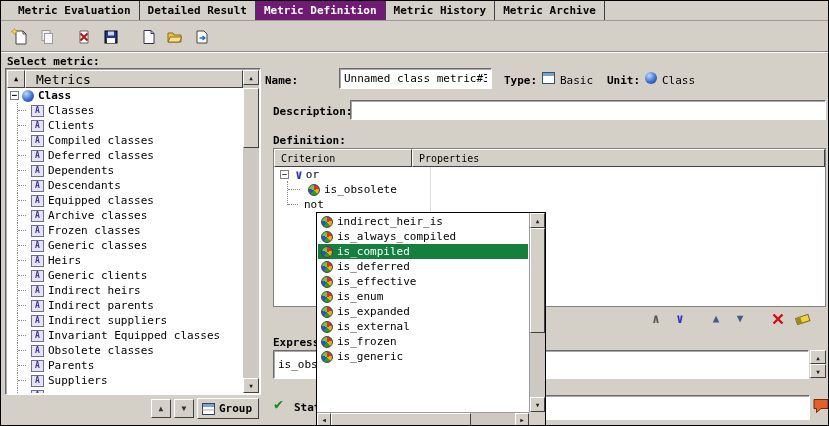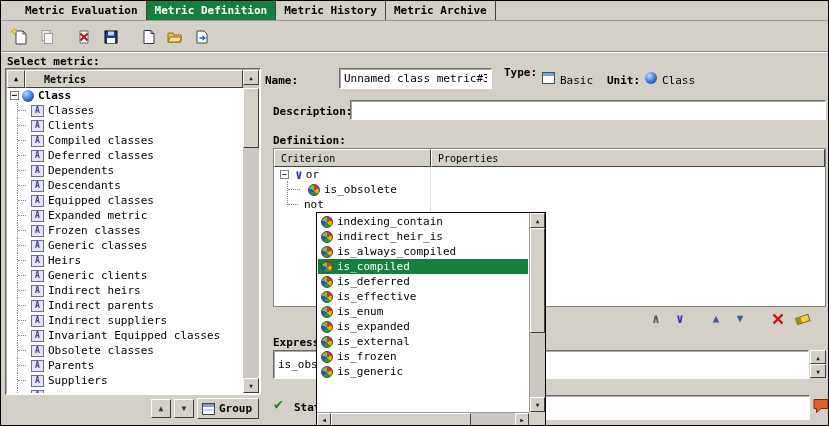--- a/index.html
+++ b/index.html
@@ -2,36 +2,36 @@
 <html><head>
 <meta charset="utf-8">
 <style>
   *{margin:0;padding:0;box-sizing:border-box}
   html,body{width:829px;height:426px}
   body{font-family:"DejaVu Sans Mono",monospace;font-size:11px;color:#000;background:#808080}
   #root{position:relative;width:829px;height:426px;background:#d4d0c8;border:1px solid #000;overflow:hidden}
   .abs{position:absolute}
   i{font-style:normal}
   
-  #tabbar{position:absolute;top:0;left:0;width:100%;height:20px;display:flex;align-items:stretch;padding-left:16px;border-bottom:1px solid #9a9a9a;background:#d4d0c8}
+  #tabbar{position:absolute;top:0;left:0;width:100%;height:20px;display:flex;align-items:stretch;padding-left:9px;border-bottom:1px solid #9a9a9a;background:#d4d0c8}
   .tab{display:flex;align-items:center;padding:0 8px;font-weight:bold;font-size:11px;border-right:1px solid #404040;white-space:nowrap;cursor:default}
-  .tab.active{background:#15803d;color:#fff}
+  .tab.active{background:#701a75;color:#fff}
   
   #toolbar{position:absolute;top:23px;left:5px;display:flex;align-items:center}
   .tbtn{width:27px;height:25px;display:flex;align-items:center;justify-content:center}
   .tgap{width:10px}
   #tooldiv{position:absolute;top:50px;left:0;width:100%;height:2px;border-top:1px solid #8a8a8a;border-bottom:1px solid #fff}
   .input{position:absolute;background:#fff;border:1px solid;border-color:#6a6a6a #fff #fff #6a6a6a;box-shadow:inset 1px 1px 0 #a8a8a8;padding:0 4px;font-family:"DejaVu Sans Mono",monospace;font-size:11px}
   .flabel{position:absolute;font-weight:bold;white-space:nowrap}
   
   #treepanel{position:absolute;left:4px;top:67px;width:256px;height:327px;background:#fff;border:1px solid;border-color:#6a6a6a #fff #fff #6a6a6a;box-shadow:inset 1px 1px 0 #a8a8a8}
   #treeheader{position:absolute;left:1px;top:1px;right:17px;height:18px;display:flex}
   .hseg{background:#d4d0c8;border:1px solid;border-color:#fff #404040 #404040 #fff;display:flex;align-items:center;font-size:10px}
   #th-sort{width:18px;justify-content:center;font-size:7px}
-  #th-label{flex:1;padding-left:18px;font-weight:bold;font-size:10px}
+  #th-label{flex:1;padding-left:10px;font-weight:normal;font-size:13px}
   #treebody{position:absolute;left:1px;top:19px;right:17px;bottom:1px;overflow:hidden;background:#fff}
   .trow{height:15px;display:flex;align-items:center;white-space:nowrap}
   .root-row{padding-left:3px;font-weight:bold}
   .child-row{padding-left:24px;position:relative}
   .child-row::before{content:"";position:absolute;left:10px;top:0;bottom:0;border-left:1px dotted #8a8a8a}
   .child-row::after{content:"";position:absolute;left:11px;top:7px;width:8px;border-top:1px dotted #8a8a8a}
   .exp{width:9px;height:9px;border:1px solid #808080;background:#fff;display:inline-flex;align-items:center;justify-content:center;font-size:9px;line-height:7px;margin-right:3px;flex:none}
   .ball{width:12px;height:12px;border-radius:50%;background:radial-gradient(circle at 35% 30%,#bcd8ff,#3c6fd0 55%,#173a7a);display:inline-block;margin-right:4px;flex:none}
   .aicon{width:13px;height:12px;flex:none;margin-right:4px;background:#e6e3f2;border:1px solid #6c6c9c;font-size:8px;line-height:10px;text-align:center;color:#3a3a9c;font-weight:bold}
   #tree-vscroll{position:absolute;top:1px;right:1px;width:16px;bottom:1px;background:#cdc9c2}
@@ -76,20 +76,21 @@
   #popup-htrack{flex:1}
   #popup-corner{position:absolute;right:0;bottom:0;width:16px;height:14px;background:#d4d0c8}
 </style>
 </head>
 <body>
 
 <div id="root">
 
   <div id="tabbar">
     <div class="tab">Metric Evaluation</div>
+    <div class="tab">Detailed Result</div>
     <div class="tab active">Metric Definition</div>
     <div class="tab">Metric History</div>
     <div class="tab">Metric Archive</div>
   </div>
 
   <div id="toolbar">
     <div class="tbtn">
       <svg width="17" height="17" viewBox="0 0 17 17">
           <path d="M5 3h7l3 3v10H5z" fill="#fff" stroke="#444"></path>
           <path d="M12 3v3h3" fill="none" stroke="#444"></path>
@@ -174,21 +175,21 @@
       <div class="trow child-row">
           <span class="aicon"><i>A</i></span>
           <span>Descendants</span>
         </div>
       <div class="trow child-row">
           <span class="aicon"><i>A</i></span>
           <span>Equipped classes</span>
         </div>
       <div class="trow child-row">
           <span class="aicon"><i>A</i></span>
-          <span>Expanded metric</span>
+          <span>Archive classes</span>
         </div>
       <div class="trow child-row">
           <span class="aicon"><i>A</i></span>
           <span>Frozen classes</span>
         </div>
       <div class="trow child-row">
           <span class="aicon"><i>A</i></span>
           <span>Generic classes</span>
         </div>
       <div class="trow child-row">
@@ -246,37 +247,37 @@
     <svg width="13" height="12" viewBox="0 0 13 12">
         <rect x="0.5" y="0.5" width="12" height="11" fill="#fff" stroke="#345"></rect>
         <rect x="1" y="1" width="11" height="3" fill="#7aa0d4"></rect>
         <path d="M0.5 7h12" stroke="#9ab"></path>
       </svg>
     <span>Group</span>
   </div>
 
   <div class="flabel" style="left:264px;top:73px">Name:</div>
   <input class="input" style="left: 338px; top: 67px; width: 153px; height: 21px;" value="Unnamed class metric#3">
-  <div class="flabel" style="left:503px;top:65px">Type:</div>
+  <div class="flabel" style="left:503px;top:73px">Type:</div>
   <svg class="abs" style="left:541px;top:71px" width="13" height="12" viewBox="0 0 13 12">
       <rect x="0.5" y="0.5" width="12" height="11" fill="#fff" stroke="#355"></rect>
       <rect x="1" y="1" width="11" height="3" fill="#7aa0d4"></rect>
     </svg>
   <div class="abs" style="left:559px;top:73px">Basic</div>
   <div class="flabel" style="left:606px;top:73px">Unit:</div>
   <span class="ball abs" style="left:644px;top:71px"></span>
   <div class="abs" style="left:661px;top:73px">Class</div>
 
   <div class="flabel" style="left:272px;top:104px">Description:</div>
   <input class="input" style="left: 349px; top: 99px; width: 476px; height: 20px;" value="">
 
   <div class="flabel" style="left:272px;top:133px">Definition:</div>
   <div id="deftable">
     <div id="defheader">
-      <div class="hseg" style="width:157px">Criterion</div>
+      <div class="hseg" style="width:138px">Criterion</div>
       <div class="hseg" style="flex:1">Properties</div>
     </div>
     <div id="defbody">
       <div class="colsep"></div>
       <div class="vline"></div>
       <div class="hline" style="left:14px;top:22px;width:12px"></div>
       <div class="hline" style="left:14px;top:37px;width:10px"></div>
       <div class="drow" style="padding-left:6px">
         <span class="exp">−</span>
         <span class="orglyph">∨</span>
@@ -331,24 +332,20 @@
   <div class="flabel" style="left:293px;top:400px">Status:</div>
   <input class="input" style="left: 320px; top: 394px; width: 489px; height: 25px;" value="">
   <svg class="abs" style="left:812px;top:397px" width="16" height="16" viewBox="0 0 16 16">
       <path d="M1 1.5h14v9H8l-4.5 4v-4H1z" fill="#e0622a" stroke="#7a2a00"></path>
     </svg>
 
   <div id="popup">
     <div id="popup-items">
       <div class="prow">
           <span class="cball"></span>
-          <span>indexing_contain</span>
-        </div>
-      <div class="prow">
-          <span class="cball"></span>
           <span>indirect_heir_is</span>
         </div>
       <div class="prow">
           <span class="cball"></span>
           <span>is_always_compiled</span>
         </div>
       <div class="prow selected">
           <span class="cball"></span>
           <span>is_compiled</span>
         </div>

